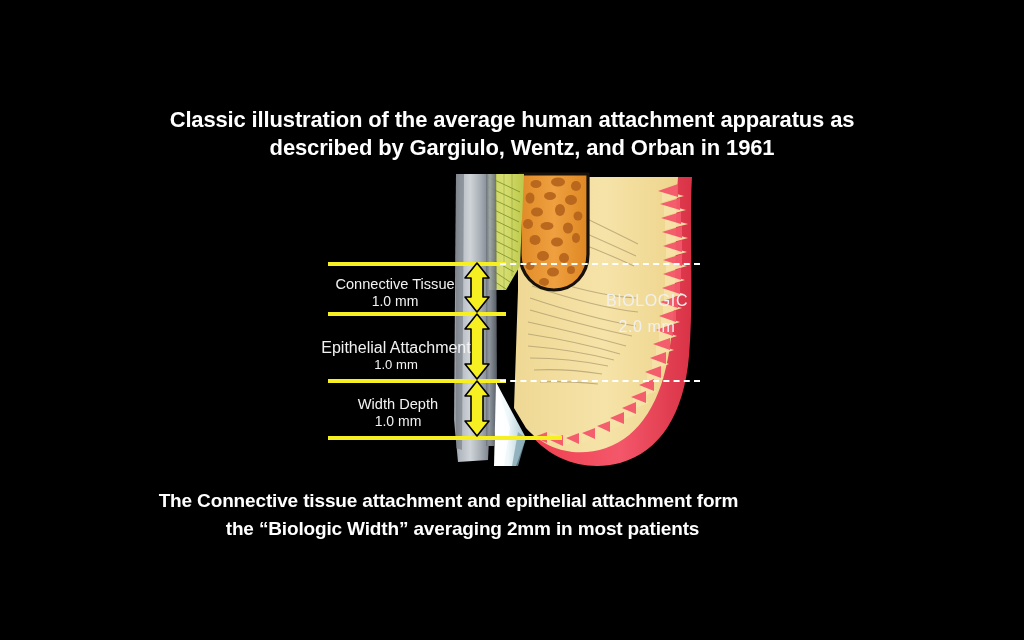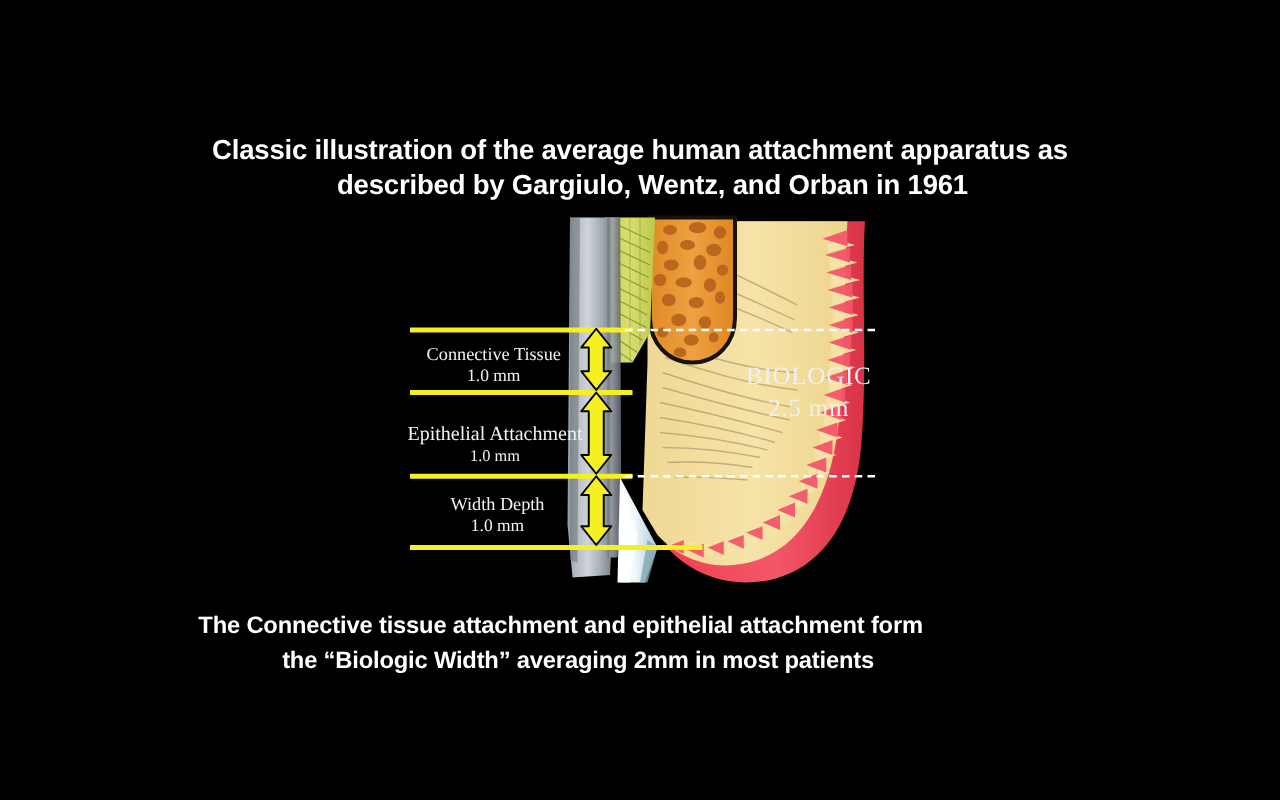--- a/index.html
+++ b/index.html
@@ -22,37 +22,37 @@
     text-align:center;font-weight:bold;font-size:19px;
     line-height:28px;letter-spacing:-0.15px;color:#ffffff;
   }
   .caption .l2{display:block;padding-left:28px;}
 
   
   .illus{position:absolute;left:440px;top:170px;width:280px;height:300px;}
   .illus svg{display:block;}
 
   
-  .overlay{position:absolute;left:0;top:0;width:1024px;height:640px;pointer-events:none;font-family:Liberation Serif, serif;}
+  .overlay{position:absolute;left:0;top:0;width:1024px;height:640px;pointer-events:none;}
 
   .yline{position:absolute;height:4px;background:#f6ef22;}
 
   .zlabel{
     position:absolute;text-align:center;color:#f2f2f2;
     line-height:17px;white-space:nowrap;
   }
   .zlabel .nm{display:block;font-size:14.6px;}
   .zlabel .vl{display:block;font-size:14px;}
   .zlabel.small .nm{font-size:16px;}
   .zlabel.small .vl{font-size:13.1px;}
 
   .bw{
     position:absolute;left:583px;top:288px;width:128px;
     text-align:center;color:#f0f0f0;
-    font-size:20px;line-height:26px;letter-spacing:0.6px;
+    font-size:16px;line-height:26px;letter-spacing:0.6px;
   }
   .bw span{display:block;}
 
   .dash{
     position:absolute;height:0;
     border-top:2px dashed #ffffff;
   }
 </style>
 </head>
 <body>
@@ -290,21 +290,21 @@
       <span class="vl">1.0 mm</span>
     </div>
 
     <div class="zlabel" style="left:330px;top:396px;width:136px;">
       <span class="nm">Width Depth</span>
       <span class="vl">1.0 mm</span>
     </div>
 
     <div class="bw">
       <span>BIOLOGIC</span>
-      <span>2.5 mm</span>
+      <span>2.0 mm</span>
     </div>
   </div>
 
   <div class="caption">
     <span>The Connective tissue attachment and epithelial attachment form</span>
     <span class="l2">the “Biologic Width” averaging 2mm in most patients</span>
   </div>
 
 </div>
 

